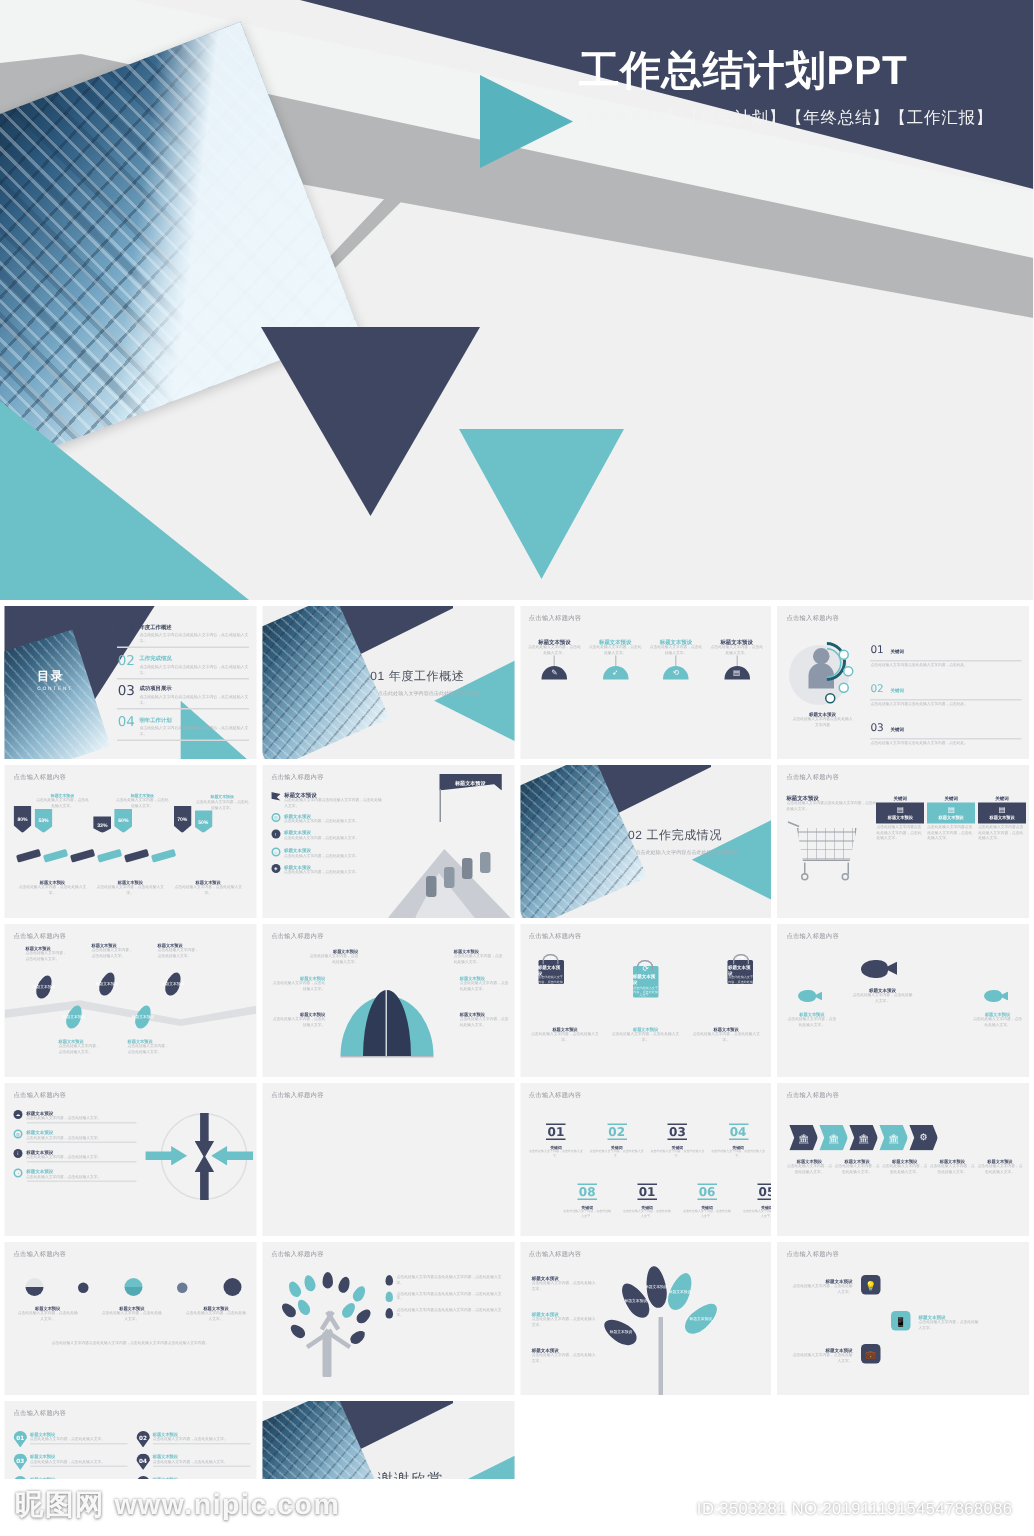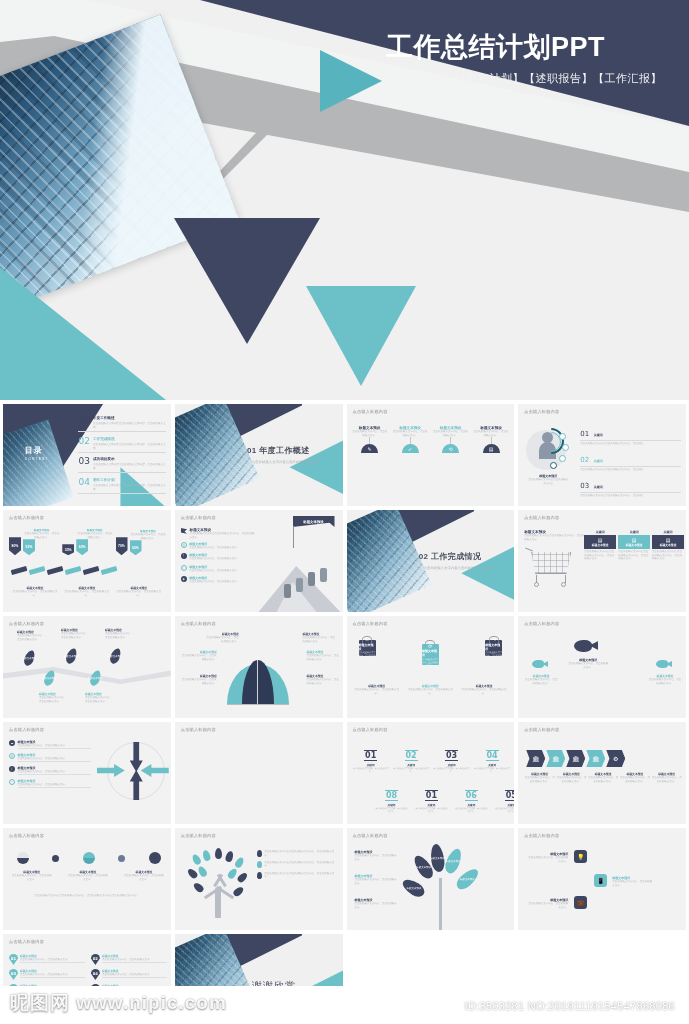--- a/index.html
+++ b/index.html
@@ -68,21 +68,21 @@
   .sec .s-navytri { position:absolute; left:14%; top:-2px; width:62%; height:54%;
     background:#3e4662; clip-path:polygon(10% 0, 100% 0, 100% 6%, 0 100%); }
   .sec .s-photo { position:absolute; left:-10%; top:6%; width:52%; height:88%;
     transform:rotate(-24deg);
     background:
       repeating-linear-gradient(66deg, rgba(255,255,255,0.28) 0 1px, rgba(255,255,255,0) 1px 5px),
       repeating-linear-gradient(154deg, rgba(20,42,66,0.32) 0 1px, rgba(255,255,255,0) 1px 7px),
       linear-gradient(150deg,#12283d 0%,#34617f 30%,#8bb6cd 62%,#e8f3f9 100%); }
   .sec .s-tritealr { position:absolute; right:-4px; top:34%; width:34%; height:56%;
     background:#6cc0c8; clip-path:polygon(100% 0, 100% 100%, 0 50%); }
-  .sec .s-title { position:absolute; left:43%; top:40%; font-size:8px; color:#4a4f5e; letter-spacing:0.4px; white-space:nowrap;font-weight:bold; }
+  .sec .s-title { position:absolute; left:43%; top:40%; font-size:8px; color:#4a4f5e; letter-spacing:0.4px; white-space:nowrap; }
   .sec .s-sub { position:absolute; left:46%; top:55%; font-size:3.4px; color:#a9abb1; white-space:nowrap; }
 
   .thanks .t-title { position:absolute; left:46%; top:44%; font-size:10px; color:#4a4f5e; letter-spacing:1px; }
 
   
   .toc .c-navy { position:absolute; left:-18%; top:-6%; width:80%; height:78%;
     background:#3e4662; clip-path:polygon(0 0, 100% 0, 62% 100%, 0 74%); }
   .toc .c-photo { position:absolute; left:-16%; top:26%; width:52%; height:80%;
     transform:rotate(-18deg);
     background:repeating-linear-gradient(66deg, rgba(255,255,255,0.26) 0 1px, rgba(255,255,255,0) 1px 5px),
@@ -174,21 +174,21 @@
   <div class="hero-grey"></div>
   <div class="hero-white2"></div>
   <div class="hero-greyframe"></div>
   <div class="hero-photo"></div>
   <div class="tri tri-teal-big"></div>
   <div class="tri tri-navy-big"></div>
   <div class="tri tri-teal-mid"></div>
   <div class="tri tri-teal-play"></div>
   <div class="hero-text">
     <div class="hero-title">工作总结计划PPT</div>
-    <div class="hero-sub">【新年计划】【新年计划】【述职报告】【工作汇报】</div>
+    <div class="hero-sub">【年终总结】【新年计划】【年终总结】【工作汇报】</div>
   </div>
 </div>
 
 <div class="grid">
 
   <div class="slide toc">
     <div class="c-navy"></div>
     <div class="c-photo"></div>
     <div class="c-word">
       <span>目录</span>

